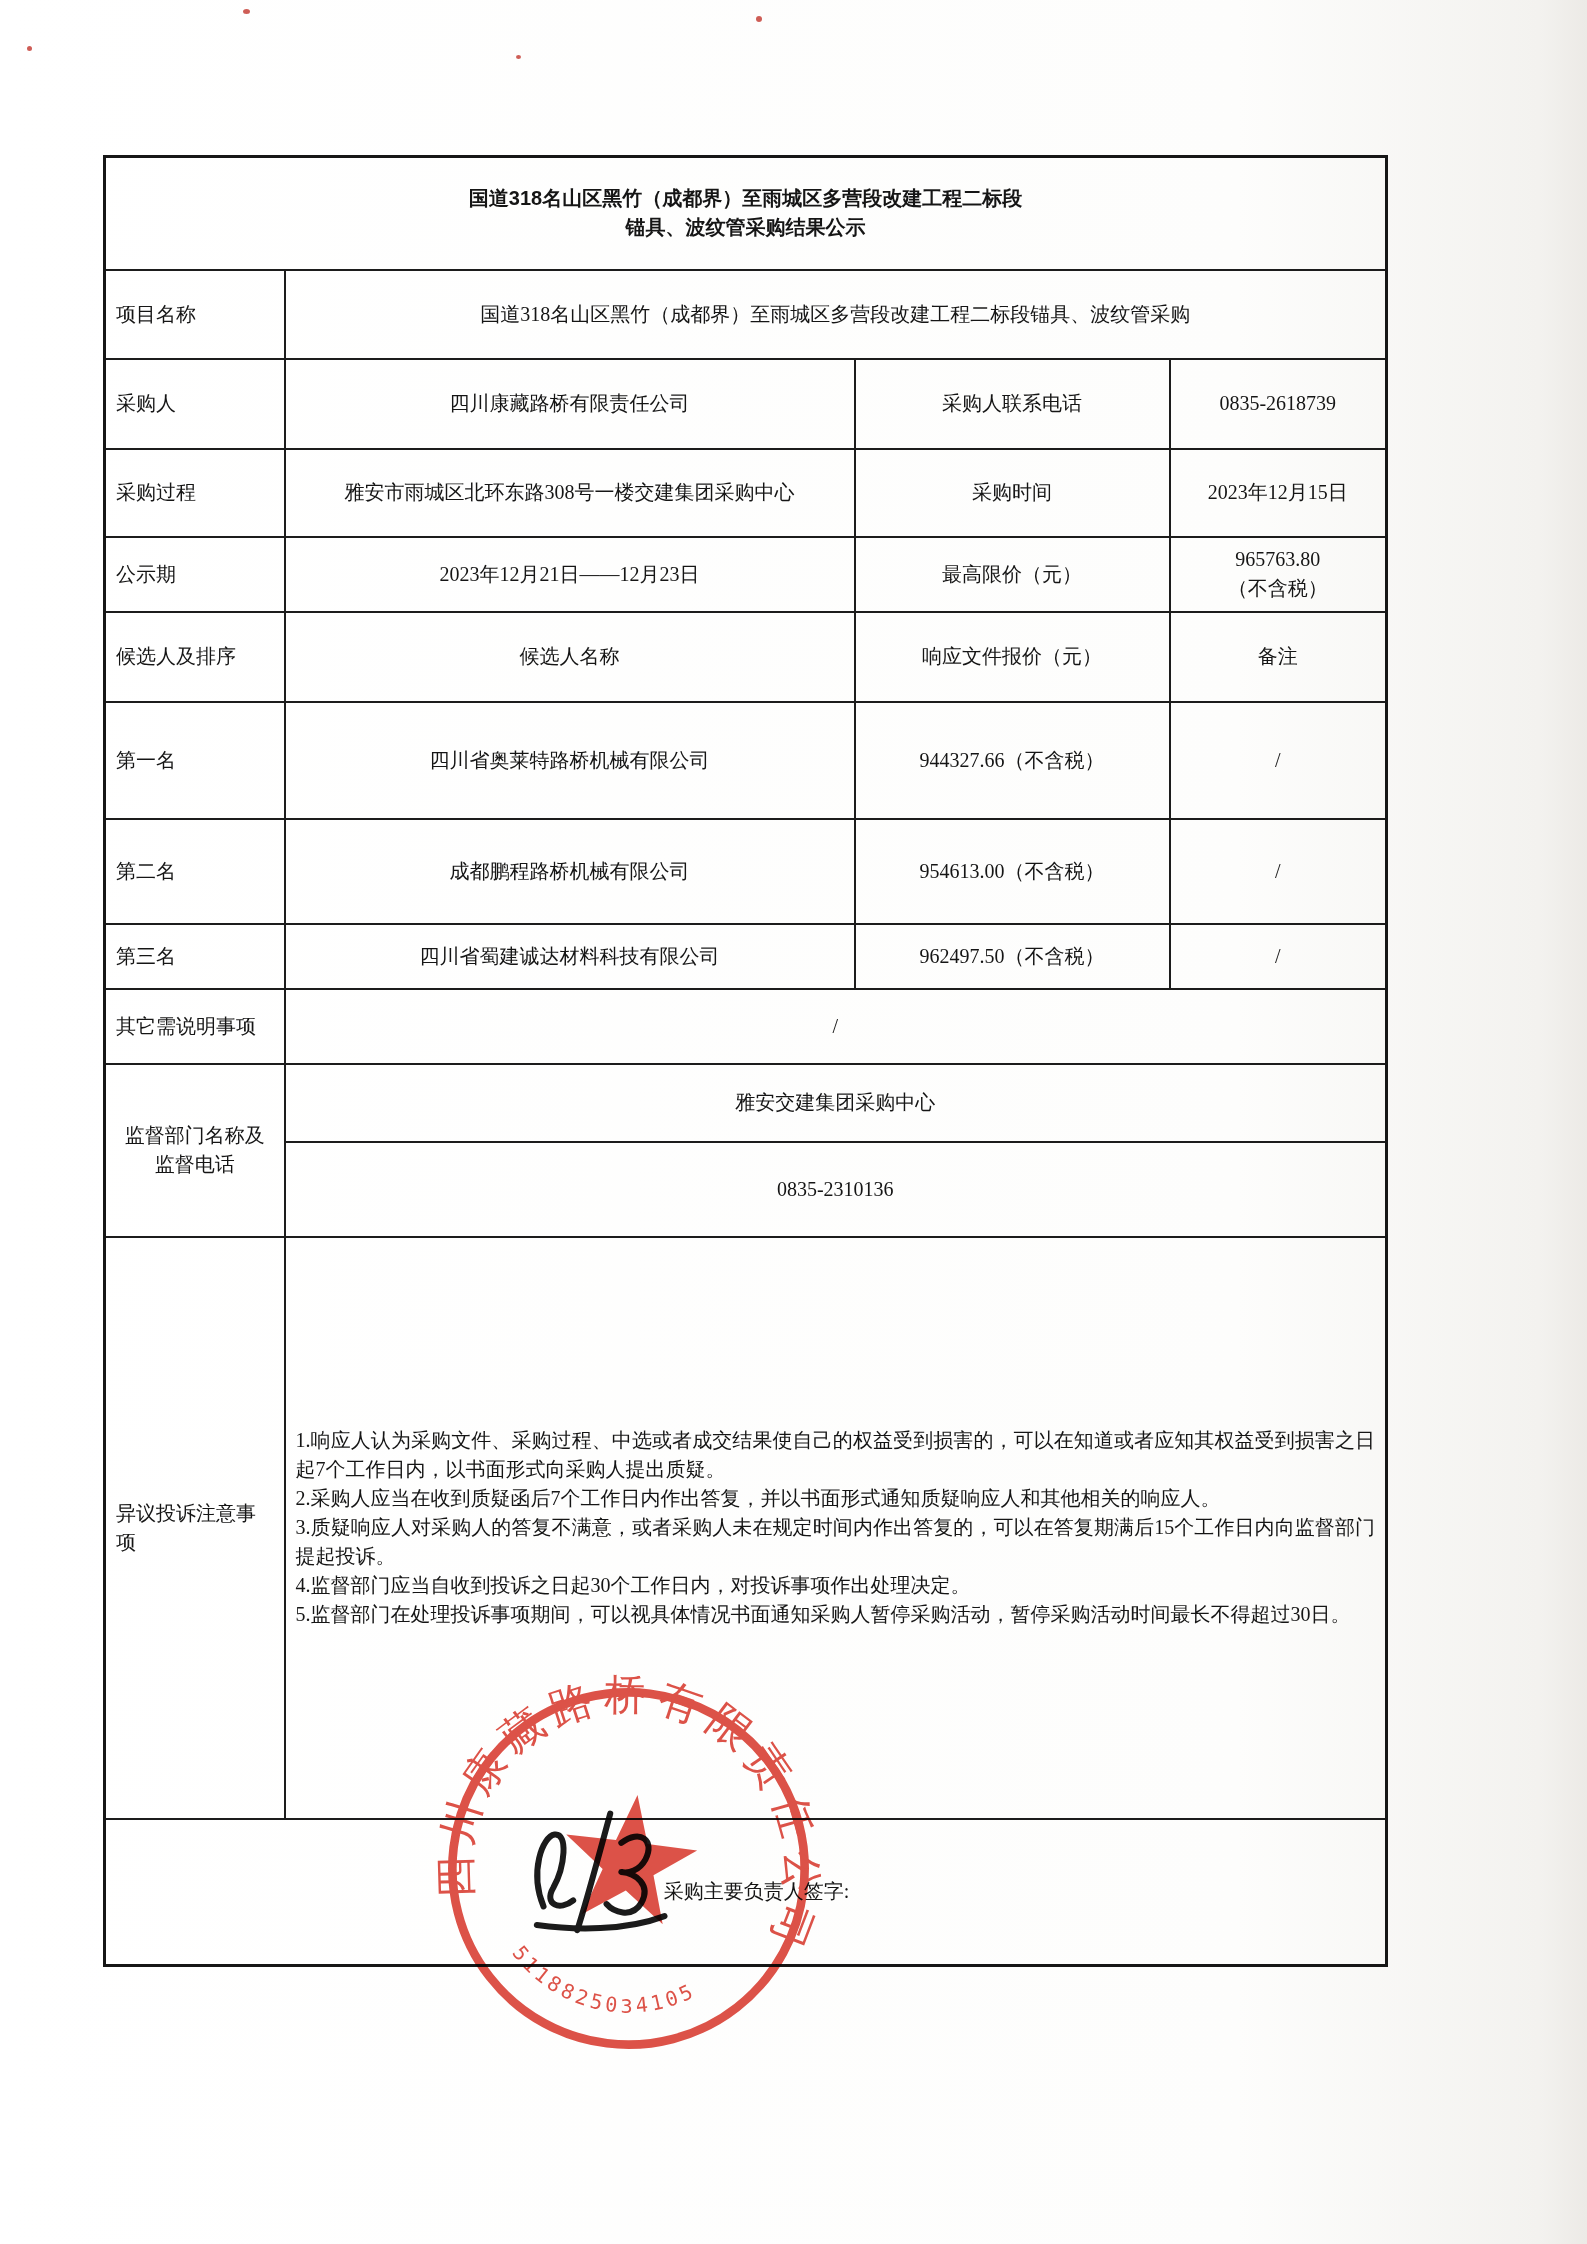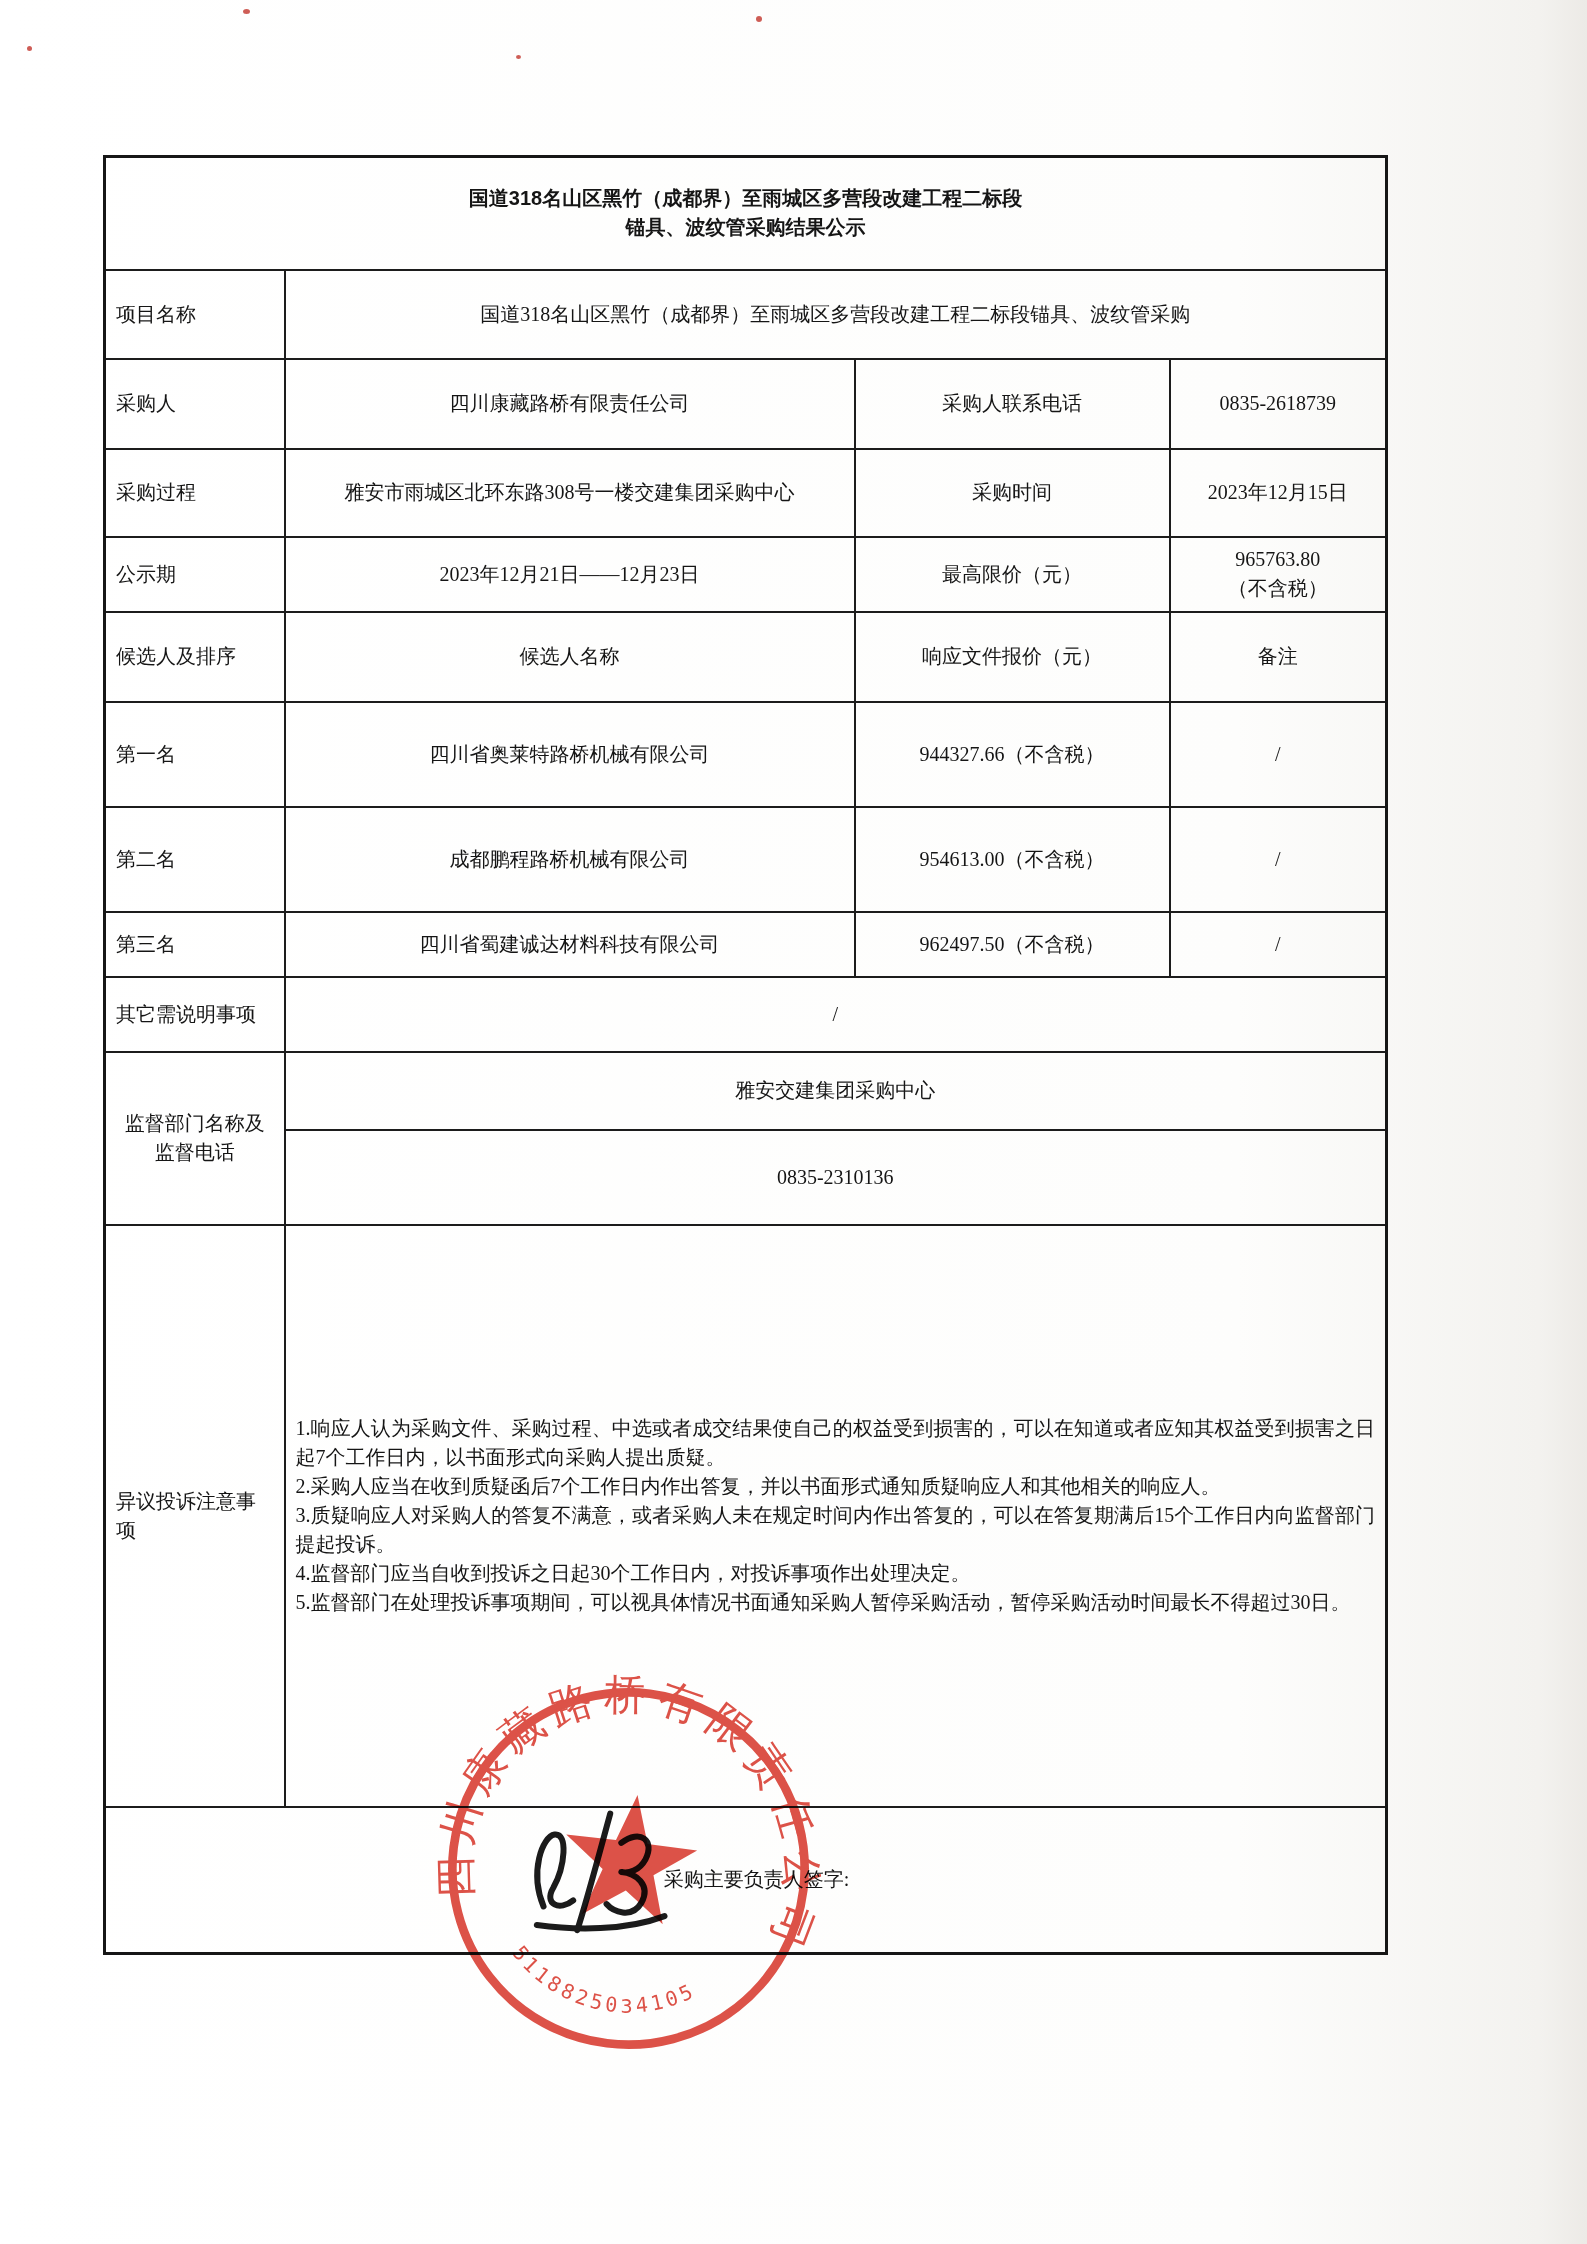--- a/index.html
+++ b/index.html
@@ -118,21 +118,21 @@
       </td>
     </tr>
 
     <tr style="height:90px">
       <td class="label">候选人及排序</td>
       <td class="c">候选人名称</td>
       <td class="c">响应文件报价（元）</td>
       <td class="c">备注</td>
     </tr>
 
-    <tr style="height:105px">
+    <tr style="height:117px">
       <td class="label">第一名</td>
       <td class="c">四川省奥莱特路桥机械有限公司</td>
       <td class="c">944327.66（不含税）</td>
       <td class="c">/</td>
     </tr>
 
     <tr style="height:105px">
       <td class="label">第二名</td>
       <td class="c">成都鹏程路桥机械有限公司</td>
       <td class="c">954613.00（不含税）</td>

